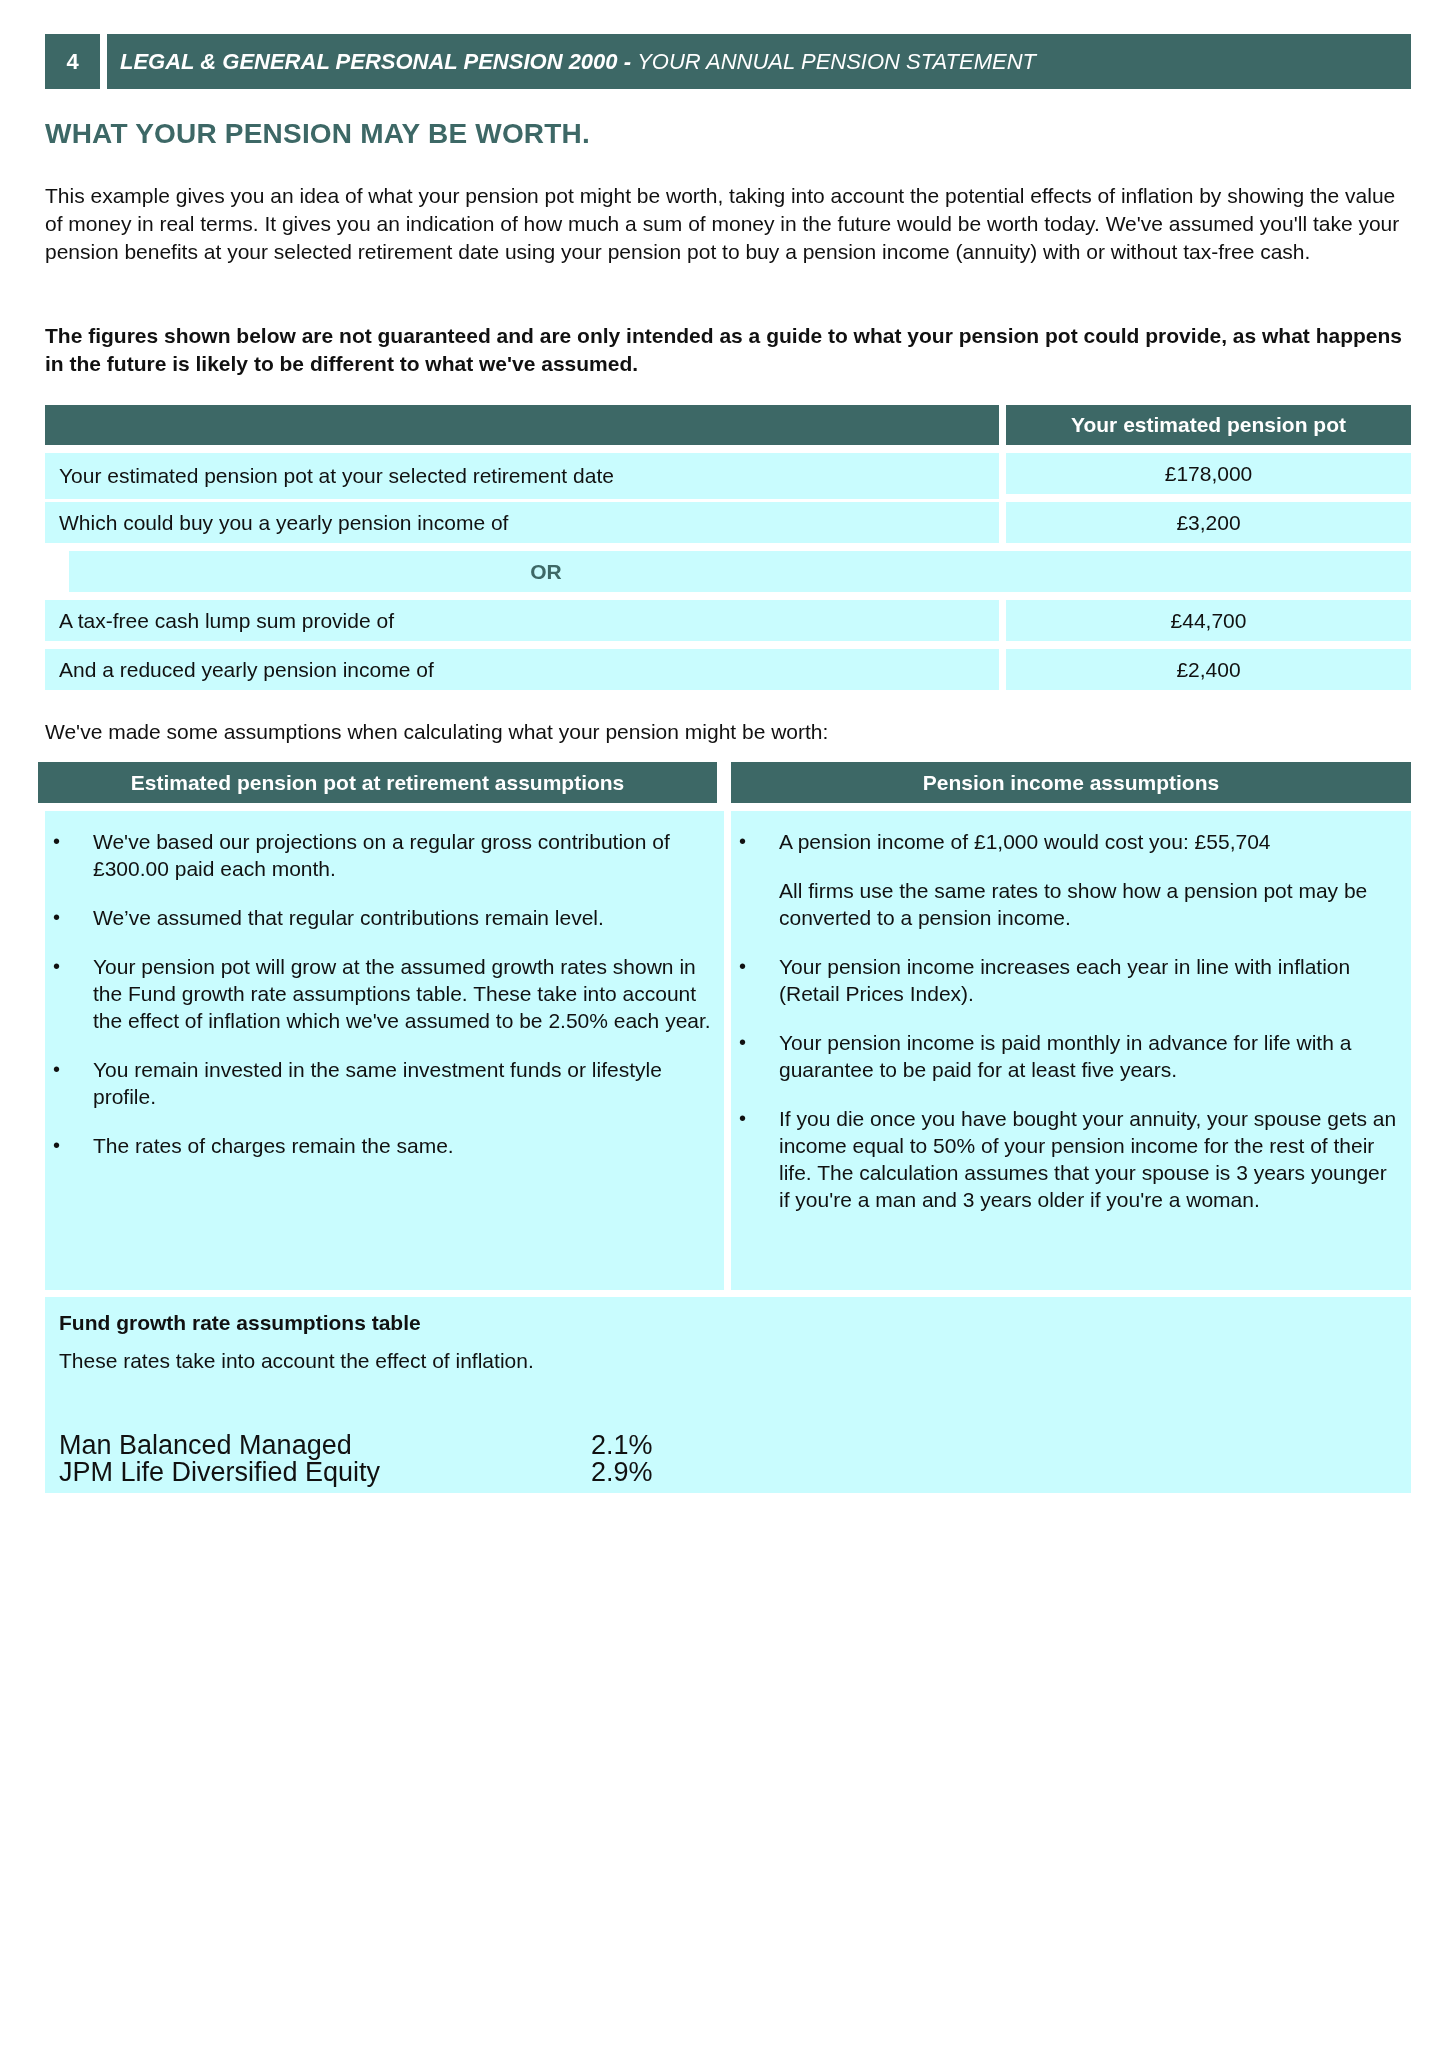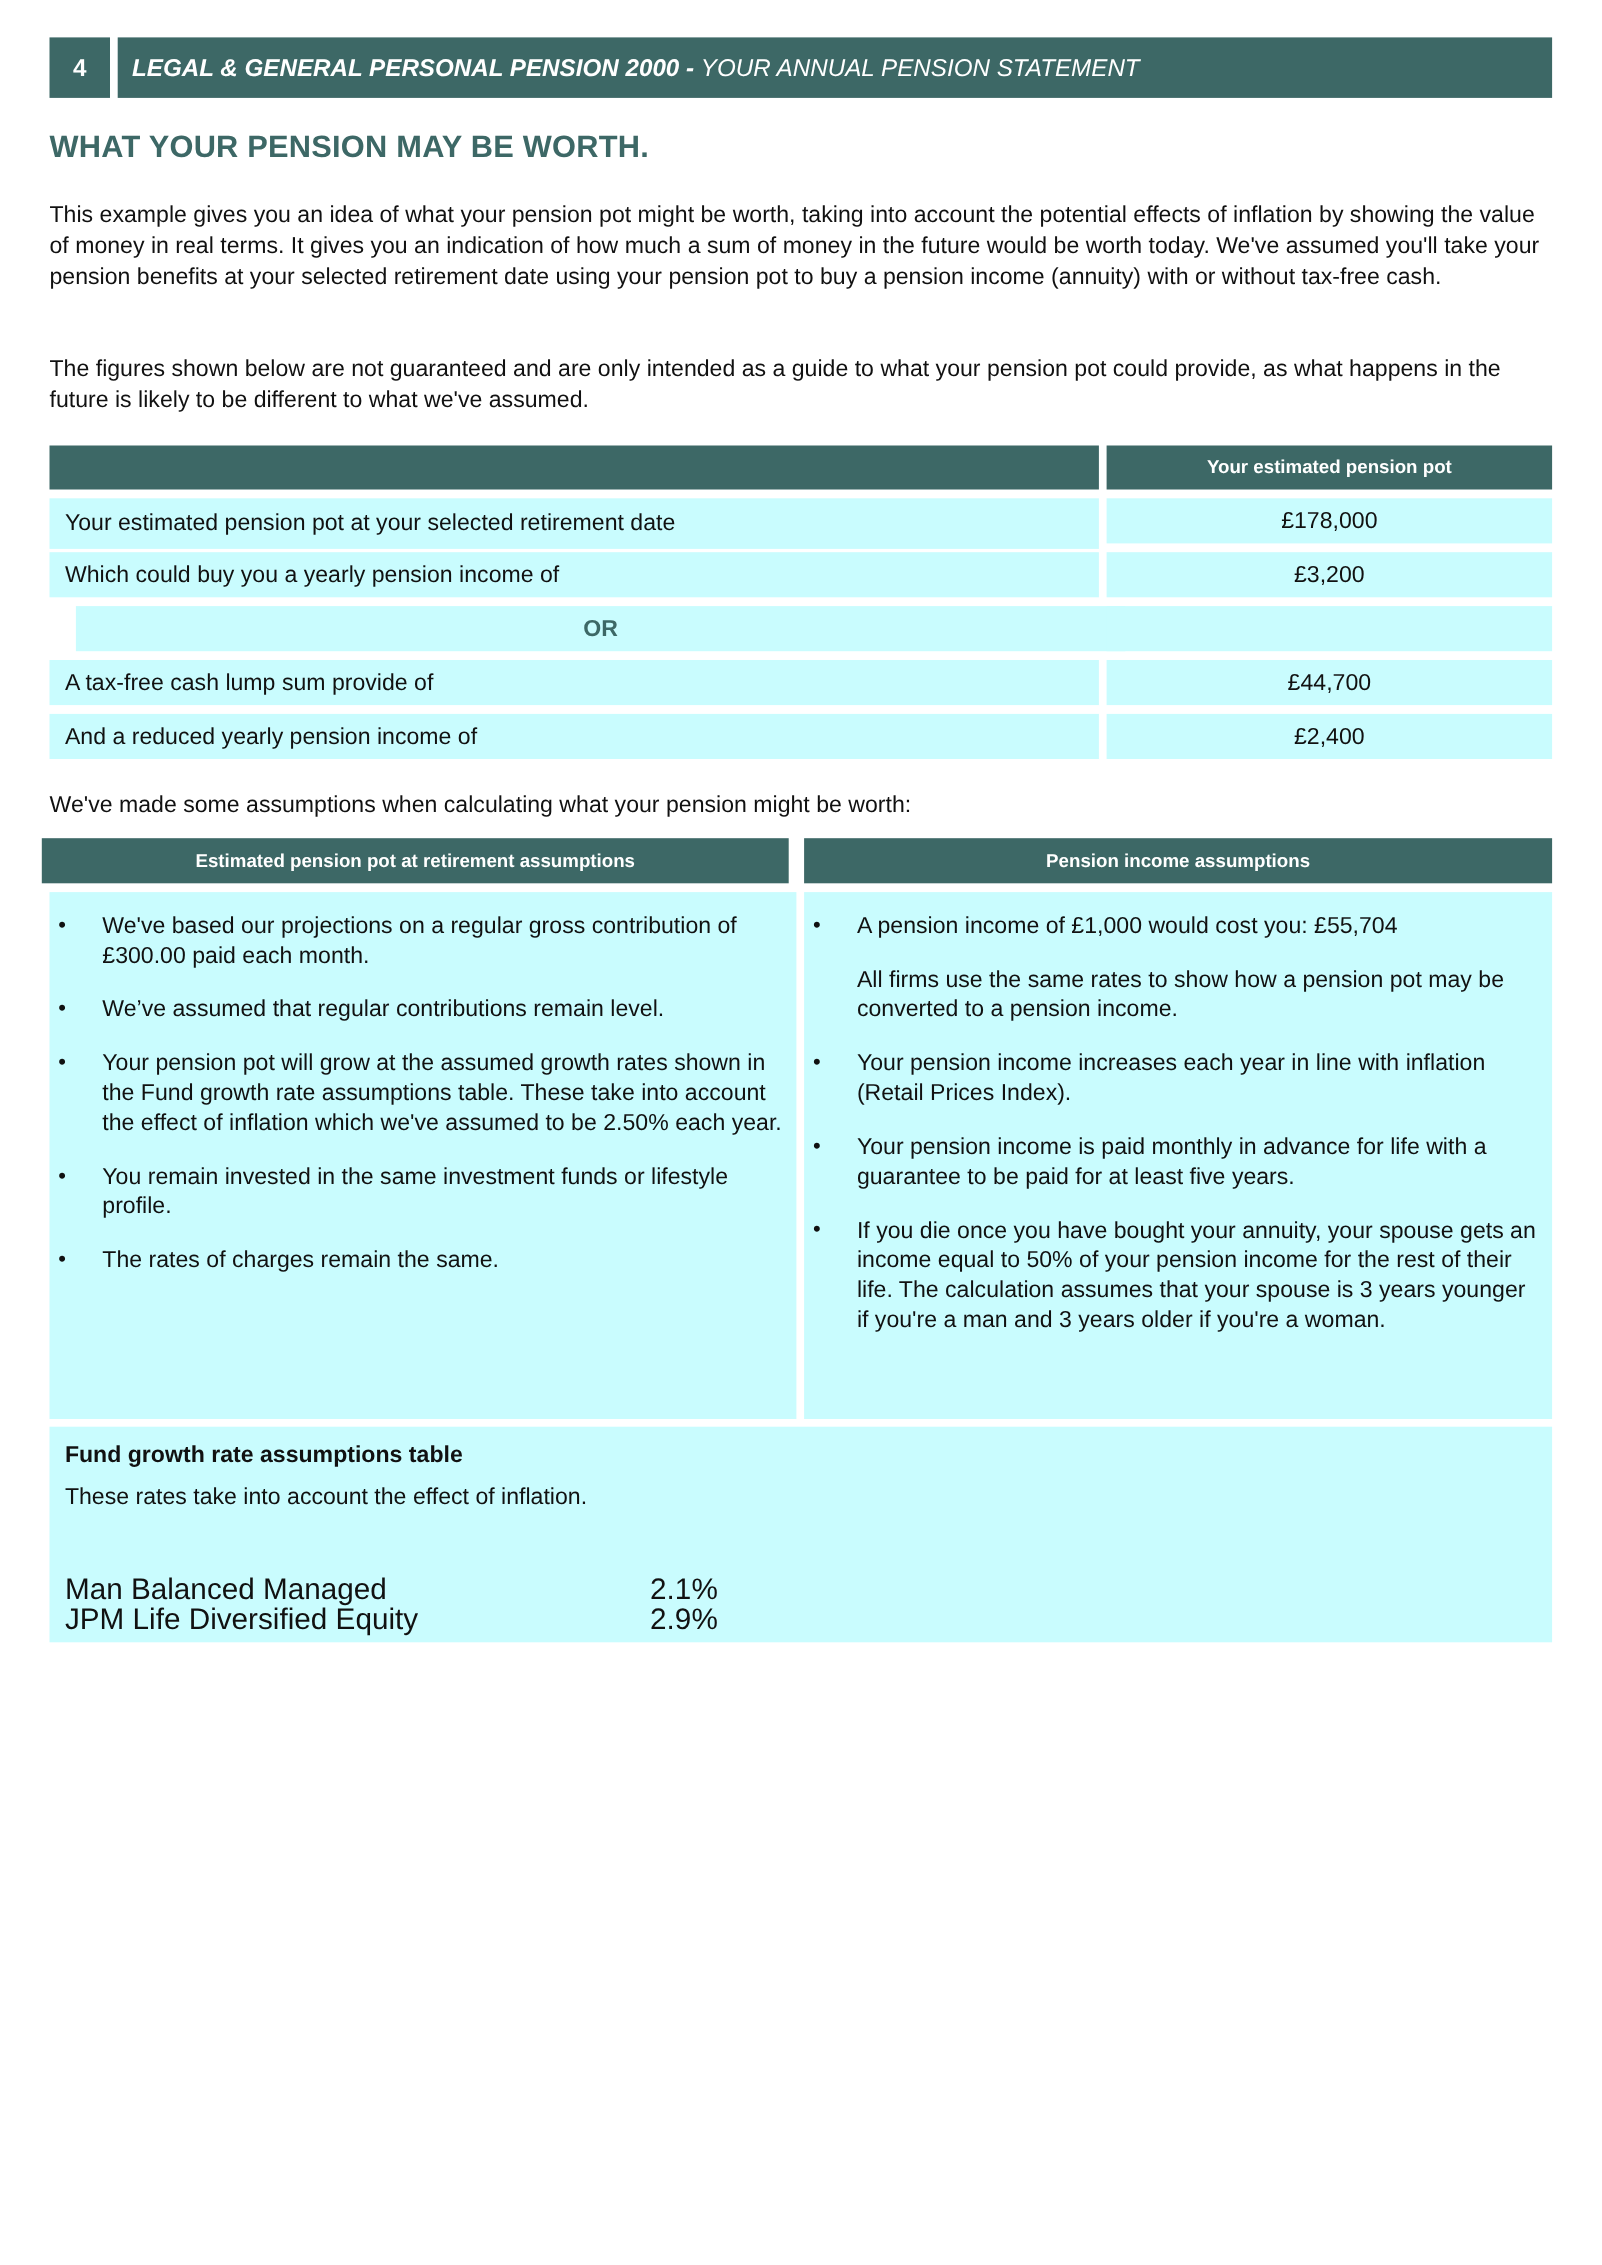--- a/index.html
+++ b/index.html
@@ -28,31 +28,31 @@
     .heading {
       left: 45px; top: 118px; font-size: 28px; font-weight: bold; color: #3d6866;
       letter-spacing: 0.2px;
       text-align: right;
     }
 
     .para {
       left: 45px; width: 1370px; font-size: 21px; line-height: 28px;
     }
     .intro { top: 182px; }
-    .disclaimer { top: 322px; font-weight: normal; }
+    .disclaimer { top: 322px; font-weight: bold; }
     .assump-intro { top: 718px; }
 
     
     .cell {
       position: absolute; background: #c9fcfe; font-size: 21px;
       display: flex; align-items: center;
     }
     .hcell {
       position: absolute; background: #3d6866; color: #fff; font-weight: bold;
-      font-size: 17px; display: flex; align-items: center; justify-content: center;
+      font-size: 21px; display: flex; align-items: center; justify-content: center;
     }
     .t1-left { left: 45px; width: 954px; padding-left: 14px; }
     .t1-right { left: 1006px; width: 405px; justify-content: center; }
     .or-cell { justify-content: center; padding-left: 0; color: #3d6866; font-weight: bold; margin-left: 24px; }
 
     
     .a-col { position: absolute; background: #c9fcfe; }
     .a-list { list-style: none; font-size: 21px; line-height: 27px; }
     .a-list li { position: relative; padding-left: 48px; margin-bottom: 22px; }
     .a-list li .bullet {

